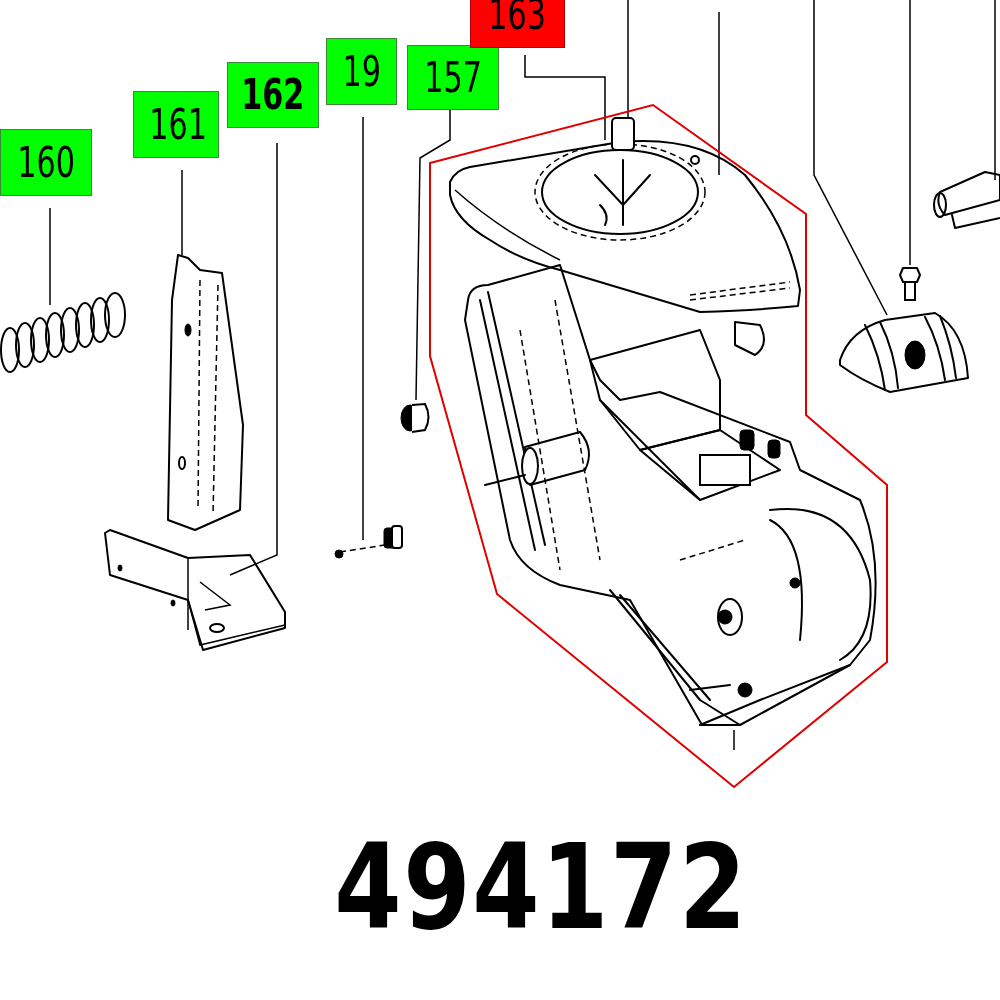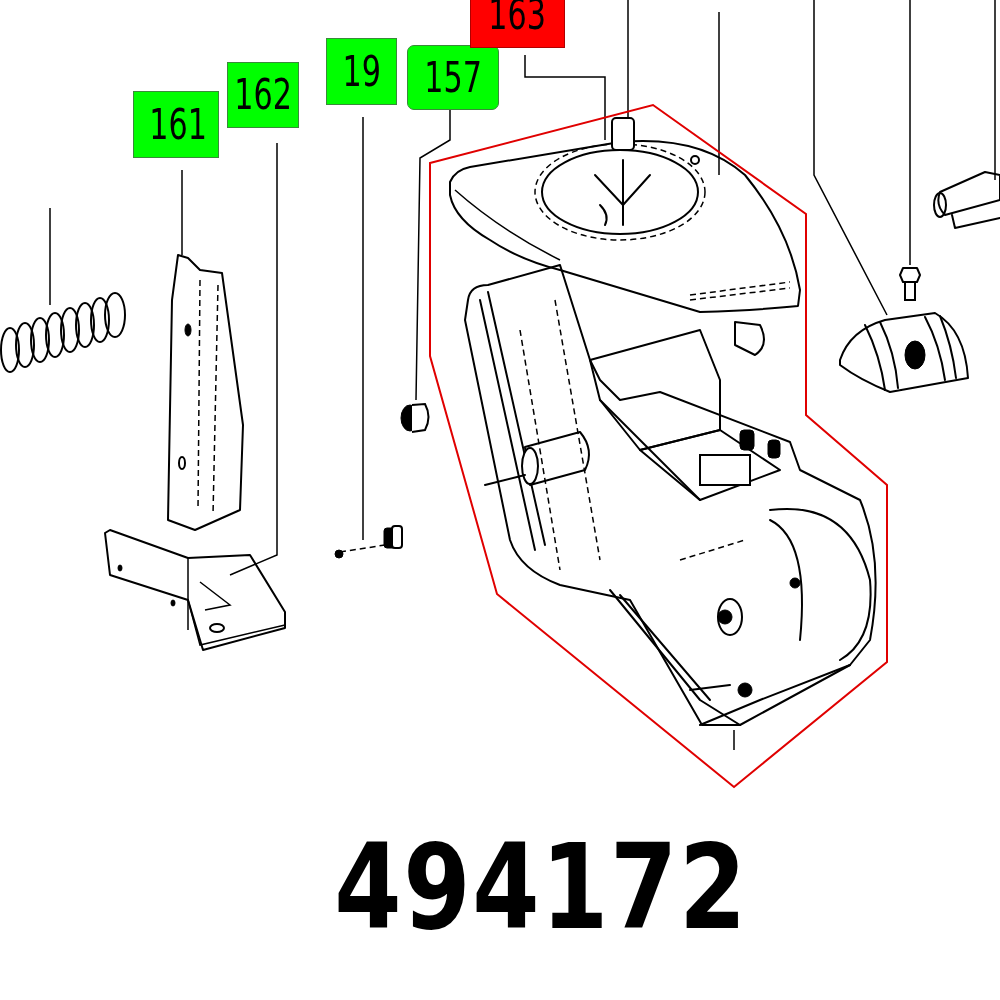--- a/index.html
+++ b/index.html
@@ -151,30 +151,33 @@
     <g>
       <path class="ink" d="M940,192 Q935,205 945,215 L1000,200 L1000,175 L985,172 Z"></path>
       <ellipse class="ink" cx="940" cy="205" rx="6" ry="12"></ellipse>
       <path class="ink" d="M952,215 L955,228 L1000,218"></path>
     </g>
 
     <polygon points="430,163 653,105 806,214 806,415 887,485 887,662 734,787 497,594 430,356" fill="none" stroke="#e00000" stroke-width="2"></polygon>
   </svg>
 
   
+  <div class="callout-wrap green" style="left:0px; top:129px; width:92px; height:67px;">
+    <span class="callout-text">160</span>
+  </div>
   <div class="callout-wrap green" style="left:133px; top:91px; width:86px; height:67px;justify-content:flex-end;">
     <span class="callout-text">161</span>
   </div>
-  <div class="callout-wrap green" style="left:227px; top:62px; width:72px; height:66px;">
+  <div class="callout-wrap green" style="left:227px; top:62px; width:92px; height:66px;font-weight:bold;">
     <span class="callout-text">162</span>
   </div>
   <div class="callout-wrap green" style="left:326px; top:38px; width:71px; height:67px;text-align:center;">
     <span class="callout-text">19</span>
   </div>
-  <div class="callout-wrap green" style="left:407px; top:45px; width:92px; height:65px;border-radius:7px;">
+  <div class="callout-wrap green" style="left:407px; top:45px; width:92px; height:65px;">
     <span class="callout-text">157</span>
   </div>
   <div class="callout-wrap red" style="left:470px; top:-18px; width:95px; height:66px;">
     <span class="callout-text">163</span>
   </div>
 
   
   <div class="part-number">494172</div>
 </div>
 

